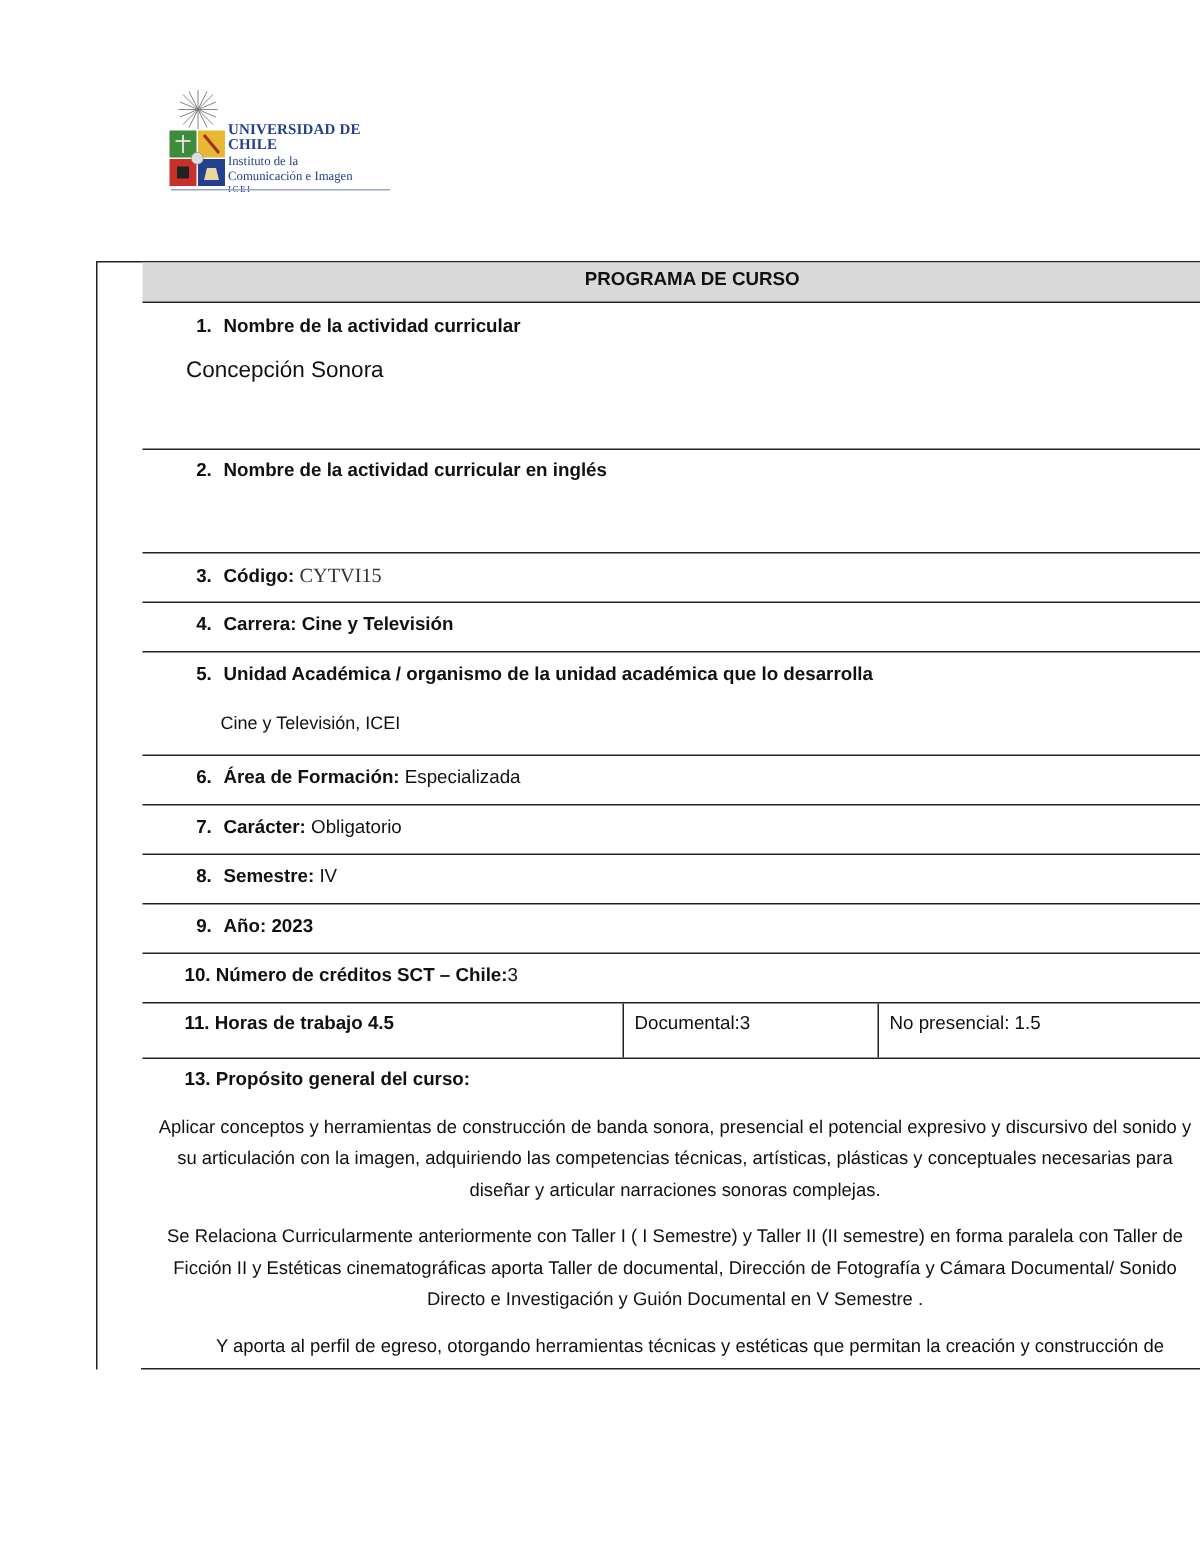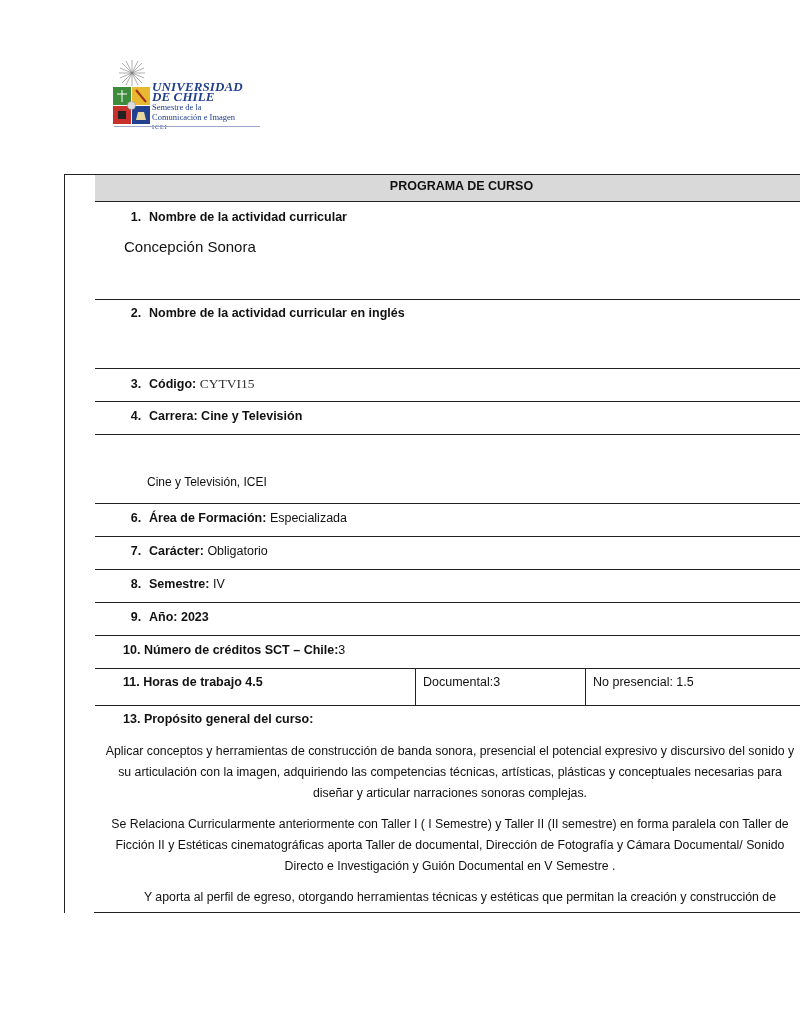--- a/index.html
+++ b/index.html
@@ -1,20 +1,20 @@
 <!DOCTYPE html>
 <html><head>
 <meta charset="utf-8">
 <style>
   html, body { margin: 0; padding: 0; background: #ffffff; }
   body { width: 800px; height: 1035px; position: relative; overflow: hidden;
          font-family: "Liberation Sans", sans-serif; color: #111; }
   .logo { position: absolute; left: 112px; top: 58px; width: 150px; height: 72px; }
   .logo-text { position: absolute; left: 40px; top: 24px; font-family: "Liberation Serif", serif; line-height: 10px; }
-  .logo-text .l1 { font-size: 13px; font-weight: bold; color: #23408e; letter-spacing: 0.1px; font-style: italic; }
+  .logo-text .l1 { font-size: 10px; font-weight: bold; color: #23408e; letter-spacing: 0.1px; }
   .logo-text .l2, .logo-text .l3 { font-size: 8.5px; color: #23408e; }
   .logo-text .l4 { font-size: 6px; color: #23408e; letter-spacing: 1px; }
   .logo-line { position: absolute; left: 2px; top: 68px; width: 146px; height: 1px; background: #9aa6c8; }
 
   .doc-table { position: absolute; left: 64px; top: 174px; width: 733px; border: 1px solid #222;
                border-bottom: none; padding-left: 30px; }
   .row { border-top: 1px solid #222; position: relative; box-sizing: border-box; text-align: center; }
   .row:first-child { border-top: none; }
   .header-row { background: #d9d9d9; height: 26px; text-align: center; font-weight: bold;
                 font-size: 12.5px; line-height: 22px; font-family: "Liberation Sans Narrow", "Liberation Sans", sans-serif; }
@@ -49,21 +49,21 @@
     <rect x="20" y="48" width="18" height="18" fill="#23408e"></rect>
     <circle cx="19.5" cy="47.5" r="4" fill="#ddd" stroke="#888" stroke-width="0.5"></circle>
     <line x1="5" y1="36" x2="15" y2="36" stroke="#fff" stroke-width="1"></line>
     <line x1="10" y1="32" x2="10" y2="44" stroke="#fff" stroke-width="1"></line>
     <line x1="24" y1="32" x2="34" y2="44" stroke="#a0301c" stroke-width="2"></line>
     <rect x="6" y="53" width="8" height="8" fill="#222"></rect>
     <path d="M24 62 L34 62 L32 54 L26 54 Z" fill="#e8d8a0"></path>
   </svg>
   <div class="logo-text">
     <div class="l1">UNIVERSIDAD DE CHILE</div>
-    <div class="l2">Semestre de la</div>
+    <div class="l2">Instituto de la</div>
     <div class="l3">Comunicación e Imagen</div>
     <div class="l4">ICEI</div>
   </div>
   <div class="logo-line"></div>
 </div>
 
 <div class="doc-table">
   <div class="row header-row">
     <span>PROGRAMA DE CURSO</span>
   </div>
@@ -88,20 +88,23 @@
     </div>
   </div>
 
   <div class="row" style="height:33px">
     <div class="field lbl b" style="top:7px">
       <span class="num">4.</span><span>Carrera: Cine y Televisión</span>
     </div>
   </div>
 
   <div class="row" style="height:69px">
+    <div class="field lbl b" style="top:7px">
+      <span class="num">5.</span><span>Unidad Académica / organismo de la unidad académica que lo desarrolla</span>
+    </div>
     <div class="sub" style="top:40px">Cine y Televisión, ICEI</div>
   </div>
 
   <div class="row" style="height:33px">
     <div class="field lbl" style="top:7px">
       <span class="num">6.</span><span class="b">Área de Formación:</span>
       <span>Especializada</span>
     </div>
   </div>
 

